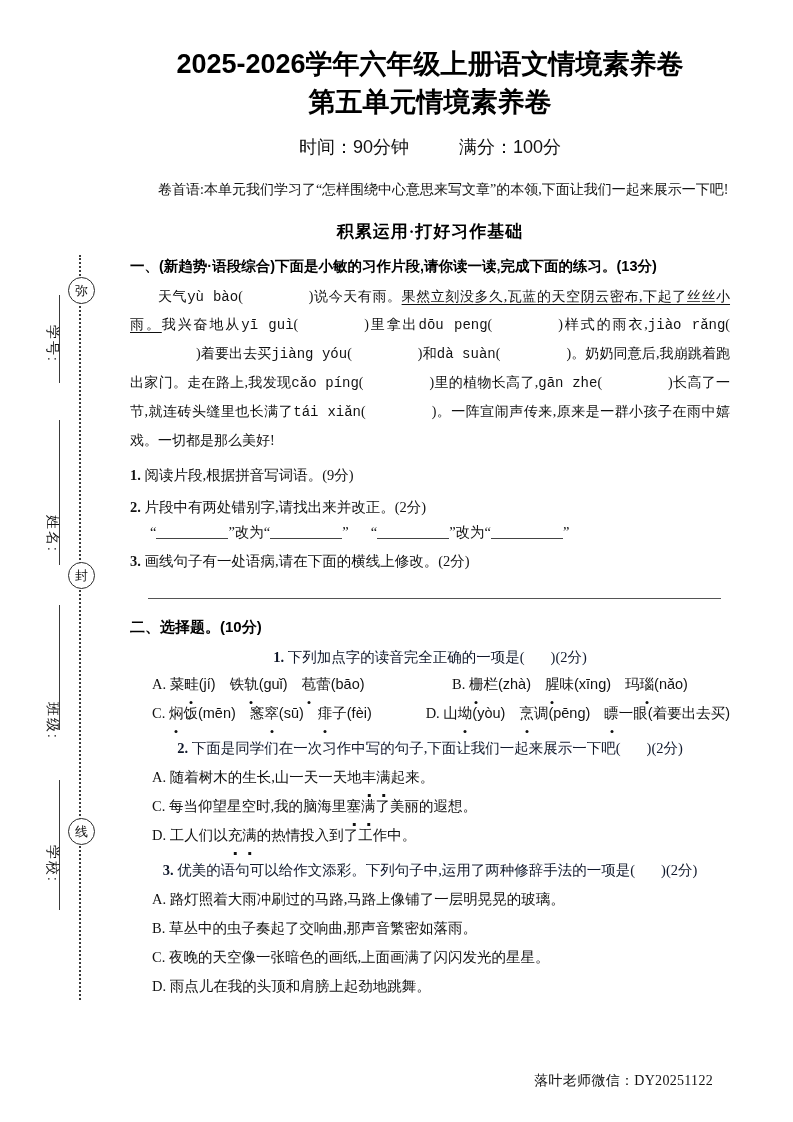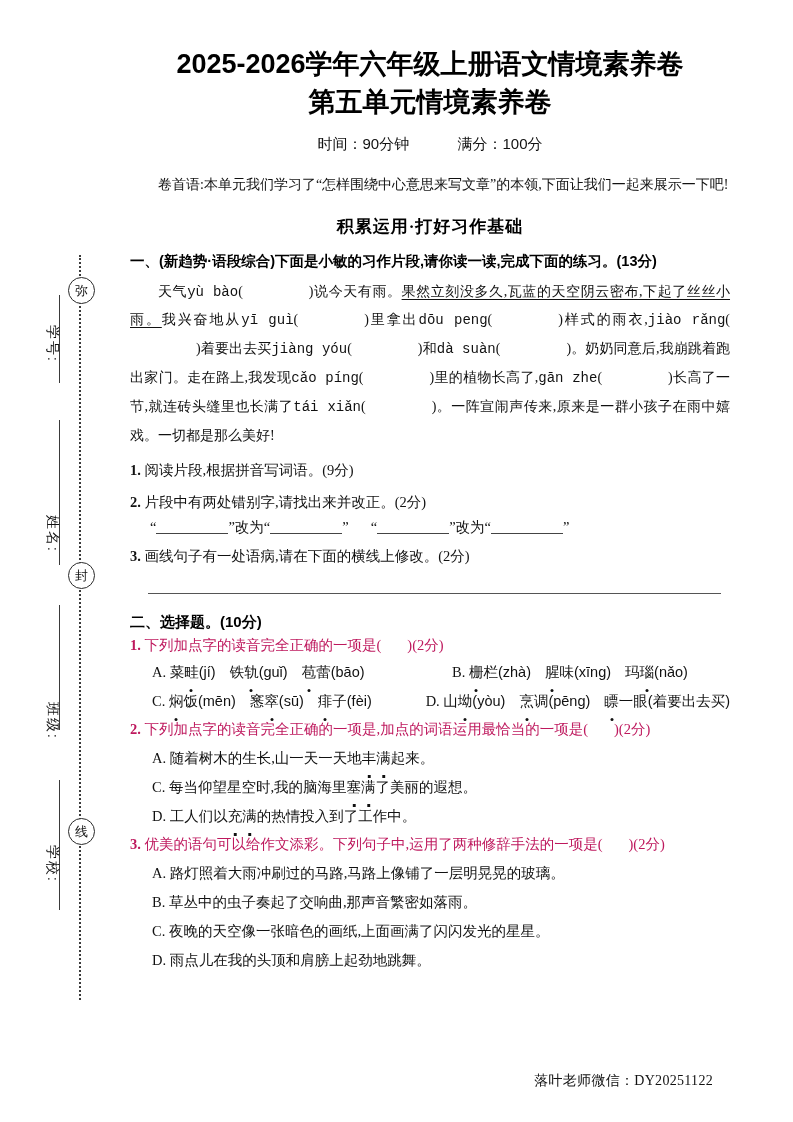--- a/index.html
+++ b/index.html
@@ -103,21 +103,21 @@
   .title-sub {
     font-size: 27px;
     font-weight: bold;
     text-align: center;
     font-family: "Liberation Sans", "DejaVu Sans", sans-serif;
     line-height: 1.5;
     color: #000;
   }
   .meta-row {
     text-align: center;
-    font-size: 15px;
+    font-size: 18px;
     margin-top: 12px;
     font-family: "Liberation Sans", "DejaVu Sans", sans-serif;
     color: #111;
   }
   .meta-row .gap { display: inline-block; width: 40px; }
 
   .preface {
     margin-top: 17px;
     font-size: 14px;
     line-height: 2.0;
@@ -203,24 +203,26 @@
 
   .sec2-head {
     margin-top: 19px;
     font-size: 15px;
     font-weight: bold;
     font-family: "Liberation Sans", "DejaVu Sans", sans-serif;
     color: #000;
   }
 
   .mcq-stem {
-    font-size: 14.5px;
-    font-family: "Liberation Serif", "DejaVu Serif", serif;
-    color: #be185d;
+    margin-top: 7px;
+    font-size: 14.5px;
+    font-family: "Liberation Serif", "DejaVu Serif", serif;
+    color: #0f172a;
     line-height: 1.8;
+    text-align: center;
   }
   .mcq-stem .idx { font-weight: bold; }
   .paren-gap { display: inline-block; width: 26px; }
 
   .opt-grid {
     margin-left: 22px;
     margin-top: 2px;
   }
   .opt-line {
     font-size: 14.5px;
@@ -375,21 +377,21 @@
         <span><span></span><span class="dotd">焖</span><span>饭</span><span class="py-word">(mēn)</span></span><span class="item-sp"></span><span><span>窸</span><span class="dotd">窣</span><span></span><span class="py-word">(sū)</span></span><span class="item-sp"></span><span><span></span><span class="dotd">痱</span><span>子</span><span class="py-word">(fèi)</span></span>
       </div>
       <div class="cell">
         <span>D.</span>
         <span><span>山</span><span class="dotd">坳</span><span></span><span class="py-word">(yòu)</span></span><span class="item-sp"></span><span><span></span><span class="dotd">烹</span><span>调</span><span class="py-word">(pēng)</span></span><span class="item-sp"></span><span><span></span><span class="dotd">瞟</span><span>一眼</span><span class="py-word">(着要出去买)</span></span>
       </div>
     </div>
 
     <div class="mcq-stem">
       <span class="idx">2.</span>
-      <span>下列加点字的读音完全正确的一项是,加点的词语运用最恰当的一项是(</span><span class="paren-gap"></span><span>)(2分)</span>
+      <span>下面是同学们在一次习作中写的句子,下面让我们一起来展示一下吧(</span><span class="paren-gap"></span><span>)(2分)</span>
     </div>
     <div class="opt-grid">
       <div class="opt-line"><span>A.</span> <span>随着树木的生长,山一天一天地</span><span class="dotw">丰满</span><span>起来。</span></div>
       <div class="opt-line"><span>C.</span> <span>每当仰望星空时,我的脑海里</span><span class="dotw">塞满</span><span>了美丽的遐想。</span></div>
       <div class="opt-line"><span>D.</span> <span>工人们以</span><span class="dotw">充满</span><span>的热情投入到了工作中。</span></div>
     </div>
 
     <div class="mcq-stem">
       <span class="idx">3.</span>
       <span>优美的语句可以给作文添彩。下列句子中,运用了两种修辞手法的一项是(</span><span class="paren-gap"></span><span>)(2分)</span>

